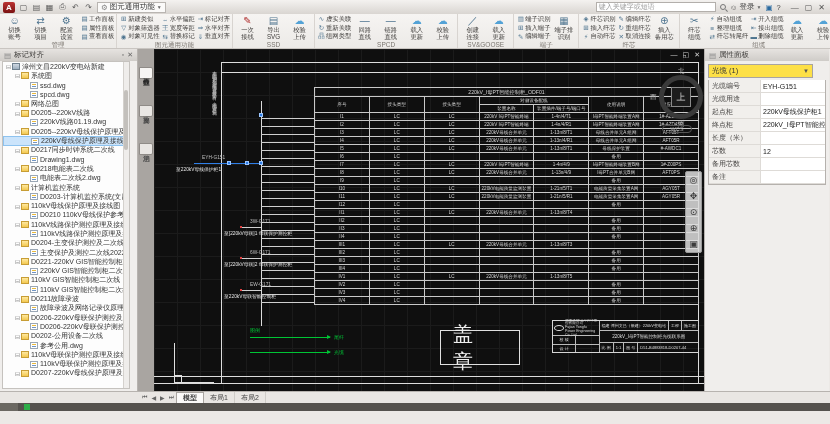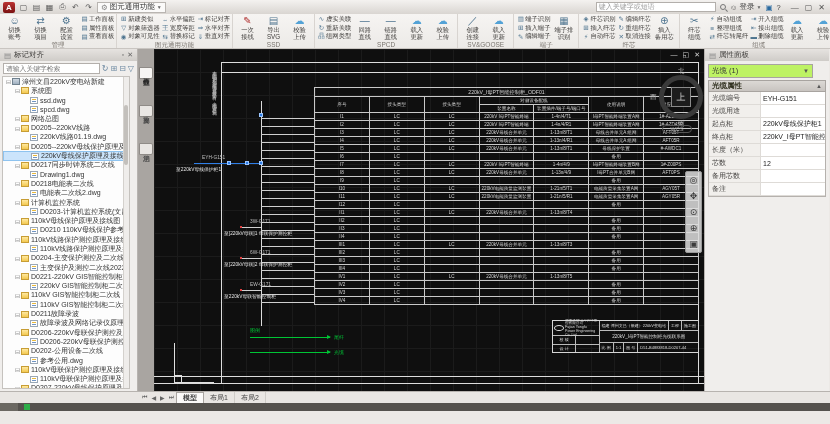--- a/index.html
+++ b/index.html
@@ -124,21 +124,21 @@
 
   
   #ucs{position:absolute;left:14px;top:292px;width:46px;height:44px;}
   #ucs .ux{position:absolute;left:6px;bottom:2px;width:40px;height:1px;background:#e0e0e0;}
   #ucs .uy{position:absolute;left:6px;bottom:2px;width:1px;height:40px;background:#e0e0e0;}
   #ucs .ub{position:absolute;left:6px;bottom:2px;width:8px;height:8px;border:1px solid #e0e0e0;}
 
   
   #rightpanel{width:125px;background:#f0eeec;border-left:1px solid #b7b3af;display:flex;flex-direction:column;}
   #rp-title{height:12px;background:linear-gradient(#e6e3e0,#cfccc8);font-size:7.5px;color:#3c3a38;display:flex;align-items:center;padding:0 4px;gap:3px;}
-  #rp-sel{height:14px;margin:3px 16px 2px 3px;background:#bef264;border:1px solid #a8a4a0;display:flex;align-items:center;font-size:7.5px;color:#333;padding:0 3px;}
+  #rp-sel{height:14px;margin:3px 16px 2px 3px;background:#fde047;border:1px solid #a8a4a0;display:flex;align-items:center;font-size:7.5px;color:#333;padding:0 3px;}
   #rp-sel .car{margin-left:auto;font-size:6px;color:#555;}
   #rp-sec{height:12px;margin:0 3px;background:linear-gradient(#dcd9d5,#c8c4c0);border:1px solid #a8a4a0;display:flex;align-items:center;font-size:7.5px;font-weight:bold;color:#332;padding:0 3px;}
   #rp-sec .car{margin-left:auto;font-size:6px;color:#555;}
   #props{margin:0 3px;border:1px solid #b5b1ad;border-top:none;background:#fff;}
   .prow{display:flex;height:13px;border-bottom:1px solid #dedbd7;font-size:7px;}
   .prow .pl{width:52px;background:#f1efec;border-right:1px solid #dedbd7;display:flex;align-items:center;padding:0 3px;color:#4a4846;white-space:nowrap;overflow:hidden;}
   .prow .pv{flex:1;display:flex;align-items:center;padding:0 2px;color:#222;white-space:nowrap;overflow:hidden;}
 
   
   #layouttabs{height:12px;background:#e9e6e3;border-top:1px solid #b7b3af;display:flex;align-items:center;font-size:7px;color:#444;padding-left:140px;}
@@ -460,27 +460,20 @@
 
   <div id="main">
     <div id="leftpanel">
       <div id="lp-title">
         <span style="color:#888;">▤</span>
         <span>标记对齐</span>
         <span class="lpt-ic">
           <span>▫</span>
           <span>✕</span>
         </span>
-      </div>
-      <div id="lp-search">
-        <input placeholder="请输入关键字检索" style="">
-        <span class="lps-ic">↻</span>
-        <span class="lps-ic">⊞</span>
-        <span class="lps-ic">⊟</span>
-        <span class="lps-ic">▽</span>
       </div>
       <div id="tree">
         <div id="treerows">
             <div class="trow" style="padding-left: 2px;">
               <span class="texp">⊟</span>
               <span class="tico root"></span>
               <span>漳州文昌220kV变电站新建</span>
             </div>
             <div class="trow" style="padding-left: 11px;">
               <span class="texp">⊟</span>
@@ -960,20 +953,21 @@
         </div>
 
       <div class="gtext" style="left:96px;top:278px;">图例</div>
       <div id="legend">
           <div class="gline" style="left: 96px; top: 288px; width: 80px;"></div>
           <div class="gtext" style="left: 180px; top: 285px;">尾纤</div>
           <div class="gline" style="left: 96px; top: 303px; width: 80px;"></div>
           <div class="gtext" style="left: 180px; top: 300px;">光缆</div>
         </div>
 
+      <div id="seal">盖 章</div>
 
       <div id="tblock">
         <div id="tb-l">
           <div id="tb-logo">
             <span id="tb-oval"></span>
             <span class="tb-co">
               <span>福建永福电力设计股份有限公司</span><br>
               <span>Fujian Yongfu Power Engineering Co.,Ltd.</span>
             </span>
           </div>
@@ -1028,24 +1022,20 @@
     </div>
 
     <div id="rightpanel">
       <div id="rp-title">
         <span style="color:#888;">▤</span>
         <span>属性面板</span>
       </div>
       <div id="rp-sel">
         <span>光缆 (1)</span>
         <span class="car">▼</span>
-      </div>
-      <div id="rp-sec">
-        <span>光缆属性</span>
-        <span class="car">▲</span>
       </div>
       <div id="props">
           <div class="prow">
             <div class="pl">光缆编号</div>
             <div class="pv">EYH-G151</div>
           </div>
           <div class="prow">
             <div class="pl">光缆用途</div>
             <div class="pv"></div>
           </div>

